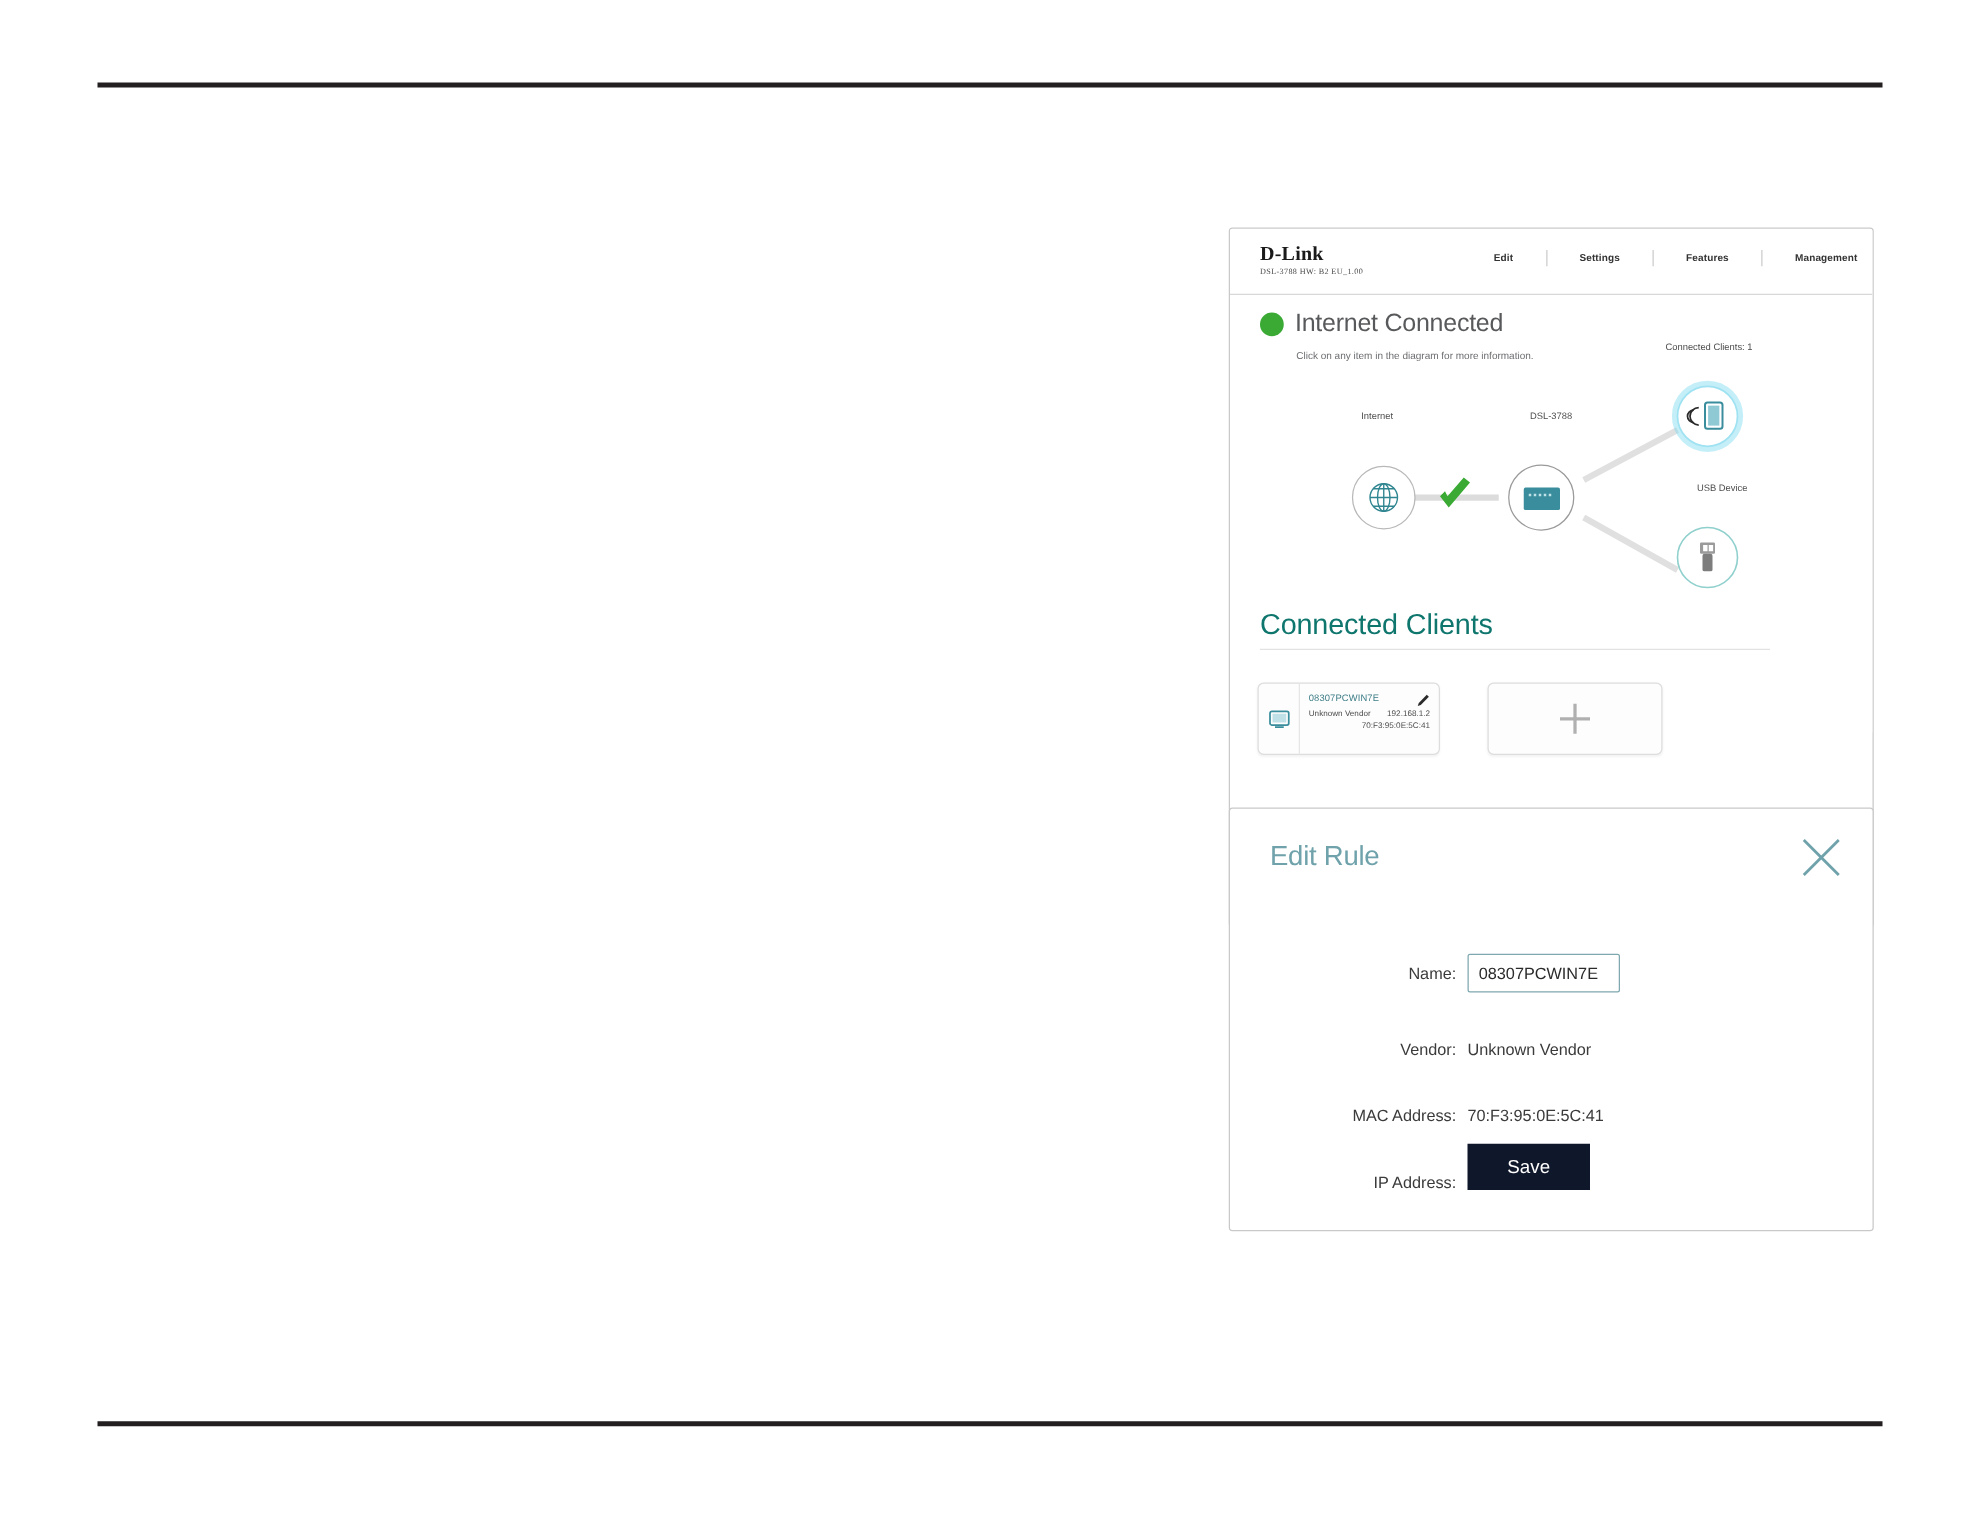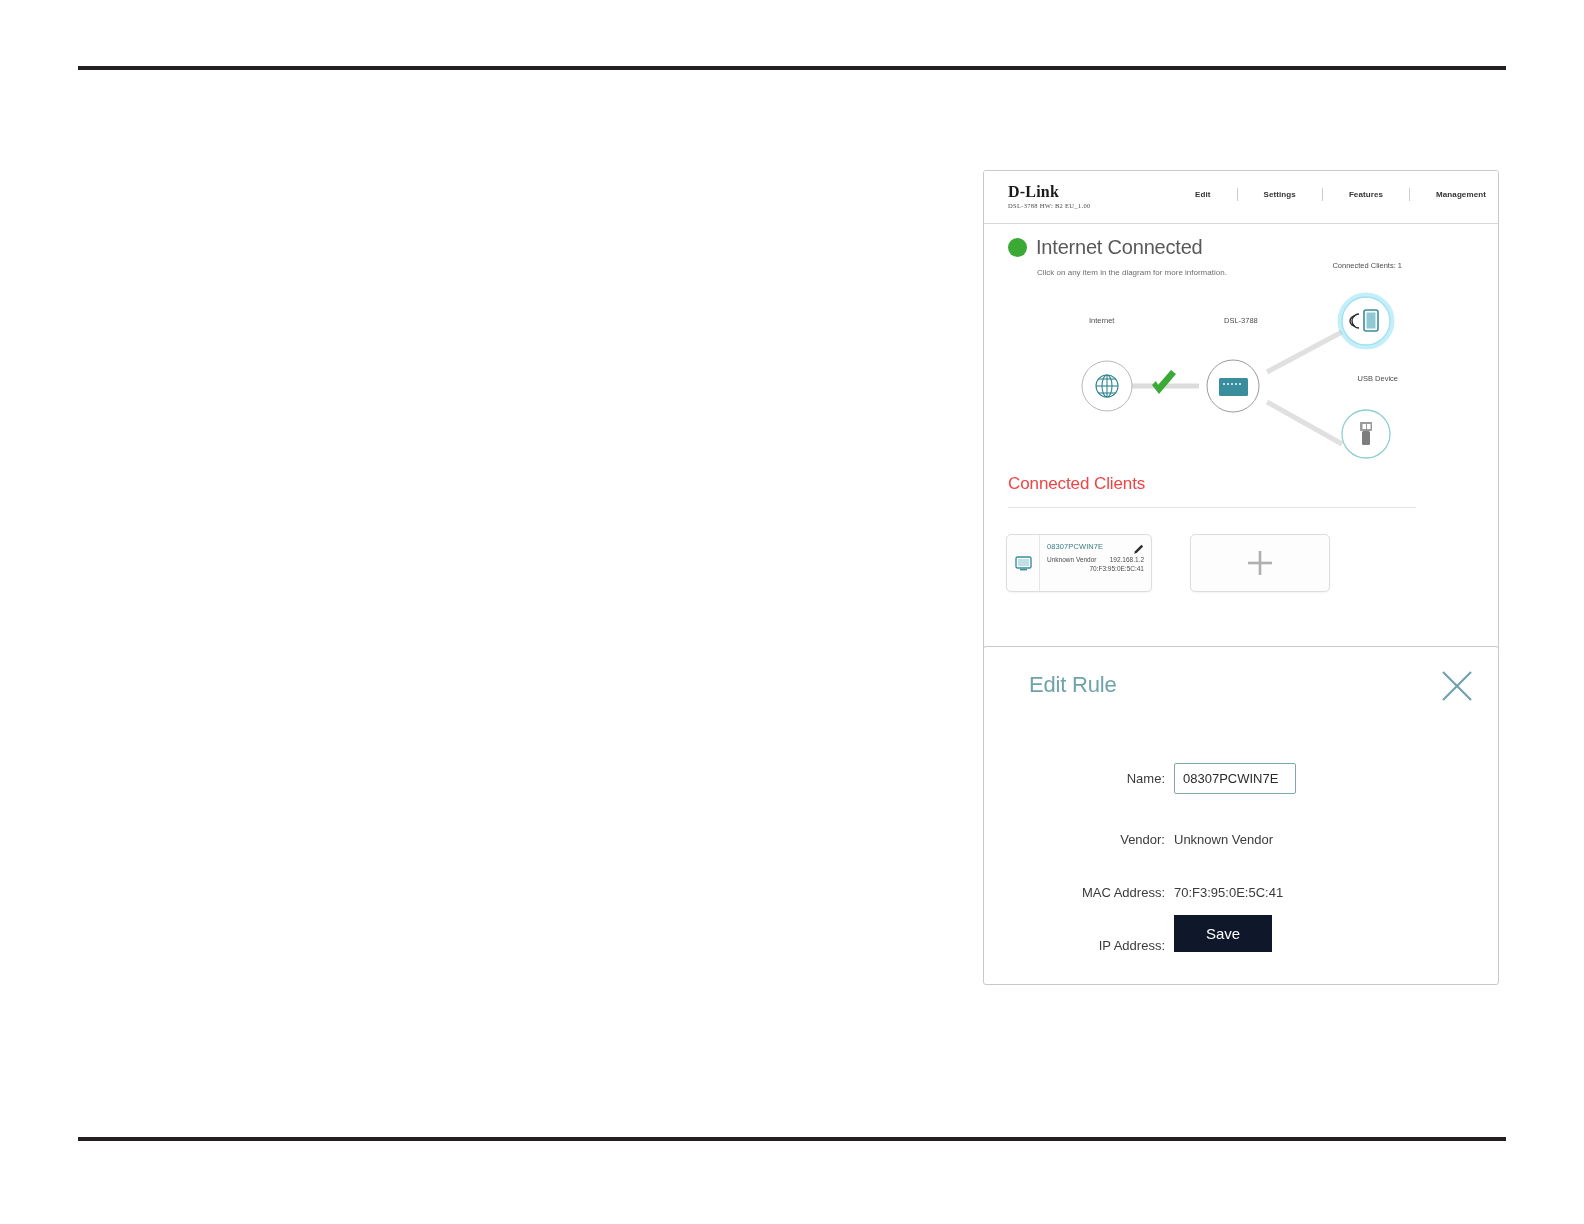--- a/index.html
+++ b/index.html
@@ -27,21 +27,21 @@
   
   .panel {
     position: absolute;
     background: #ffffff;
     border: 1px solid #c9c9c9;
     border-radius: 3px;
   }
 
   
   #home-panel {
-    left: 983px; top: 170px;
+    left: 983px; top: 182px;
     width: 516px; height: 560px;
     overflow: hidden;
   }
 
   .rtr-header {
     position: relative;
     height: 53px;
     border-bottom: 1px solid #d8d8d8;
     background: #ffffff;
   }
@@ -144,23 +144,23 @@
 
   .diagram-svg {
     position: absolute;
     left: 0; top: 60px;
     width: 516px; height: 190px;
   }
 
   .section-title {
     position: absolute;
     left: 24px; top: 250px;
-    font-size: 17px;
+    font-size: 23px;
     font-weight: 300;
-    color: #ef4444;
+    color: #0f766e;
     letter-spacing: -.1px;
     text-align: right;
   }
   .section-divider {
     position: absolute;
     left: 24px; top: 283px;
     width: 408px; height: 1px;
     background: #e2e2e2;
   }
 
@@ -223,21 +223,21 @@
     box-shadow: 0 1px 2px rgba(0,0,0,.05);
   }
 
   
   #edit-rule-panel {
     left: 983px; top: 646px;
     width: 516px; height: 339px;
   }
   .dlg-title {
     position: absolute;
-    left: 45px; top: 25px;
+    left: 32px; top: 25px;
     font-size: 22px;
     font-weight: 300;
     color: #6fa2ab;
     letter-spacing: -.2px;
   }
   .dlg-close {
     position: absolute;
     right: 24px; top: 22px;
     width: 34px; height: 34px;
     cursor: pointer;

